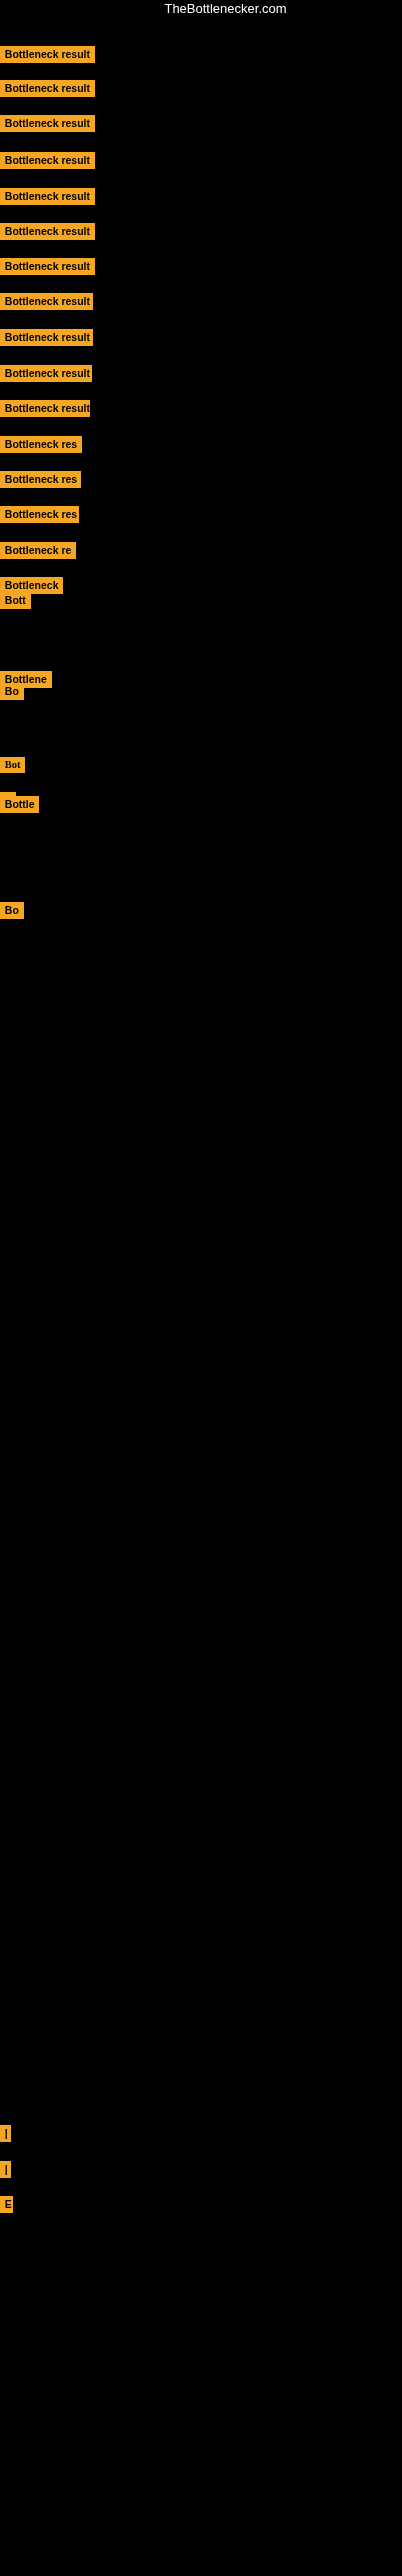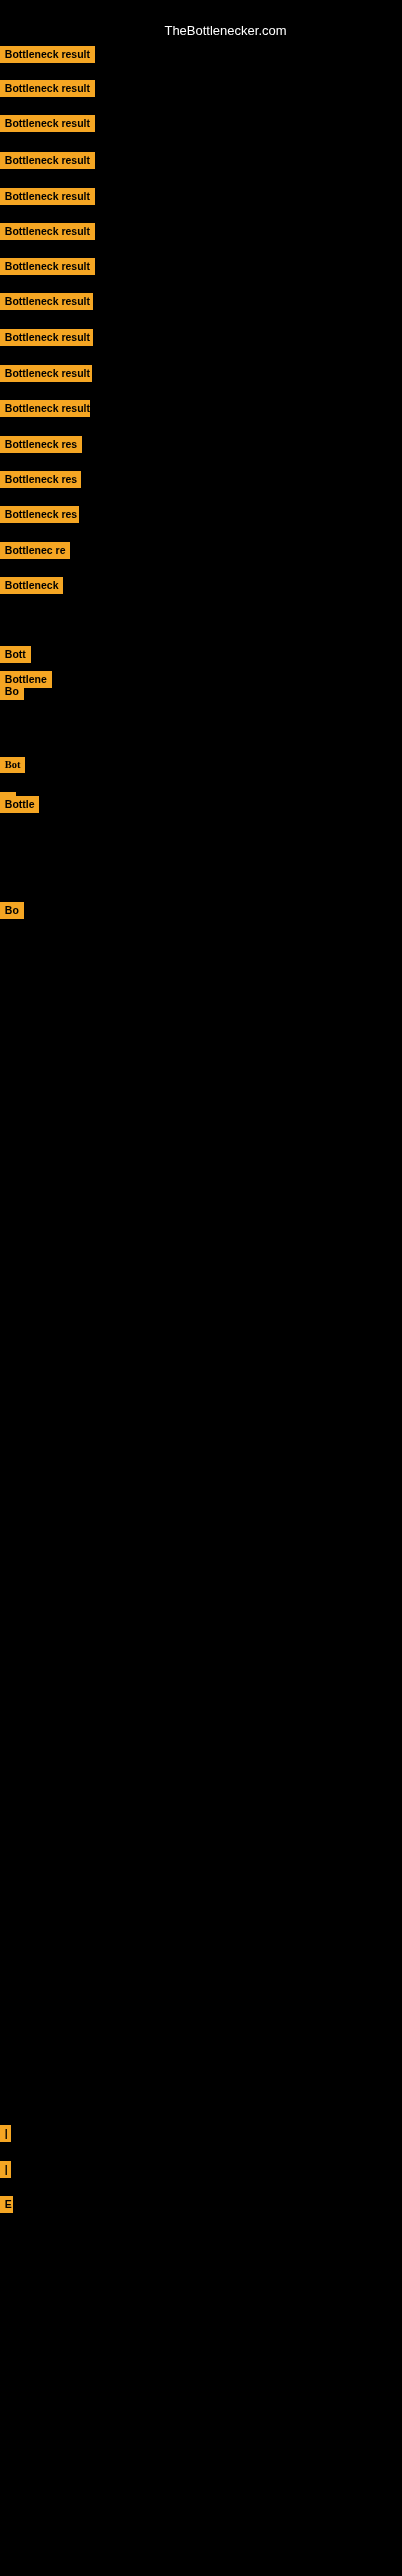--- a/index.html
+++ b/index.html
@@ -13,21 +13,21 @@
       width: 403px;
       min-height: 2576px;
       font-family: Arial, sans-serif;
       position: relative;
     }
 
     .site-title {
       color: #ffffff;
       font-size: 13px;
       text-align: center;
-      padding: 23px 0;
+      padding: 1px 0;
       position: absolute;
       top: 0;
       left: 0;
       right: 0;
       margin-left: 48px;
     }
 
     .bottleneck-badge {
       background-color: #f5a623;
       color: #000000;
@@ -57,23 +57,23 @@
     <div class="badge-container" style="top: 188px;"><span class="bottleneck-badge" style="max-width: 97px;">Bottleneck result</span></div>
     <div class="badge-container" style="top: 223px;"><span class="bottleneck-badge" style="max-width: 95px;">Bottleneck result</span></div>
     <div class="badge-container" style="top: 258px;"><span class="bottleneck-badge" style="max-width: 95px;">Bottleneck result</span></div>
     <div class="badge-container" style="top: 293px;"><span class="bottleneck-badge" style="max-width: 93px;">Bottleneck result</span></div>
     <div class="badge-container" style="top: 329px;"><span class="bottleneck-badge" style="max-width: 93px;">Bottleneck result</span></div>
     <div class="badge-container" style="top: 365px;"><span class="bottleneck-badge" style="max-width: 92px;">Bottleneck result</span></div>
     <div class="badge-container" style="top: 400px;"><span class="bottleneck-badge" style="max-width: 90px;">Bottleneck result</span></div>
     <div class="badge-container" style="top: 436px;"><span class="bottleneck-badge" style="max-width: 84px;">Bottleneck res</span></div>
     <div class="badge-container" style="top: 471px;"><span class="bottleneck-badge" style="max-width: 81px;">Bottleneck res</span></div>
     <div class="badge-container" style="top: 506px;"><span class="bottleneck-badge" style="max-width: 79px;">Bottleneck res</span></div>
-    <div class="badge-container" style="top: 542px;"><span class="bottleneck-badge" style="max-width: 76px;">Bottlenec re</span></div>
+    <div class="badge-container" style="top: 542px;"><span class="bottleneck-badge" style="max-width: 76px;">Bottleneck re</span></div>
     <div class="badge-container" style="top: 577px;"><span class="bottleneck-badge" style="max-width: 64px;">Bottleneck</span></div>
-    <div class="badge-container" style="top: 646px;"><span class="bottleneck-badge" style="max-width: 40px;">Bott</span></div>
+    <div class="badge-container" style="top: 592px;"><span class="bottleneck-badge" style="max-width: 40px;">Bott</span></div>
     <div class="badge-container" style="top: 671px;"><span class="bottleneck-badge" style="max-width: 58px;">Bottlene</span></div>
     <div class="badge-container" style="top: 683px;"><span class="bottleneck-badge" style="max-width: 24px;">Bo</span></div>
     <div class="badge-container" style="top: 757px;"><span class="bottleneck-badge" style="max-width: 32px; font-family: Liberation Serif, serif;">Bot</span></div>
     <div class="badge-container" style="top: 792px;"><span class="bottleneck-badge" style="max-width: 16px;">B</span></div>
     <div class="badge-container" style="top: 796px;"><span class="bottleneck-badge" style="max-width: 47px;">Bottle</span></div>
     <div class="badge-container" style="top: 902px;"><span class="bottleneck-badge" style="max-width: 26px;">Bo</span></div>
     <div class="badge-container" style="top: 2125px;"><span class="bottleneck-badge" style="max-width: 11.3px;">|</span></div>
     <div class="badge-container" style="top: 2161px;"><span class="bottleneck-badge" style="max-width: 11.3px;">|</span></div>
     <div class="badge-container" style="top: 2196px;"><span class="bottleneck-badge" style="max-width: 13px;">E</span></div>
   </div>

